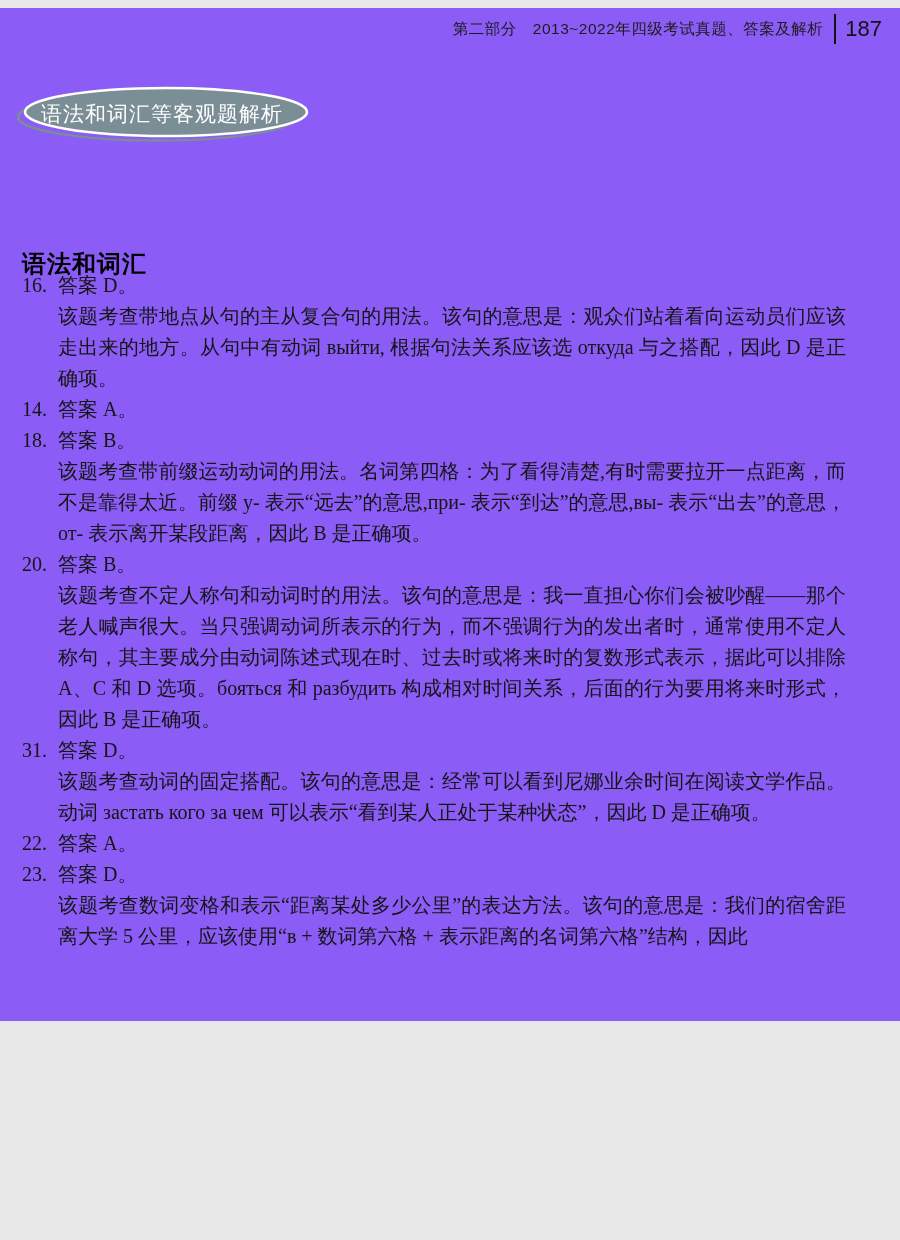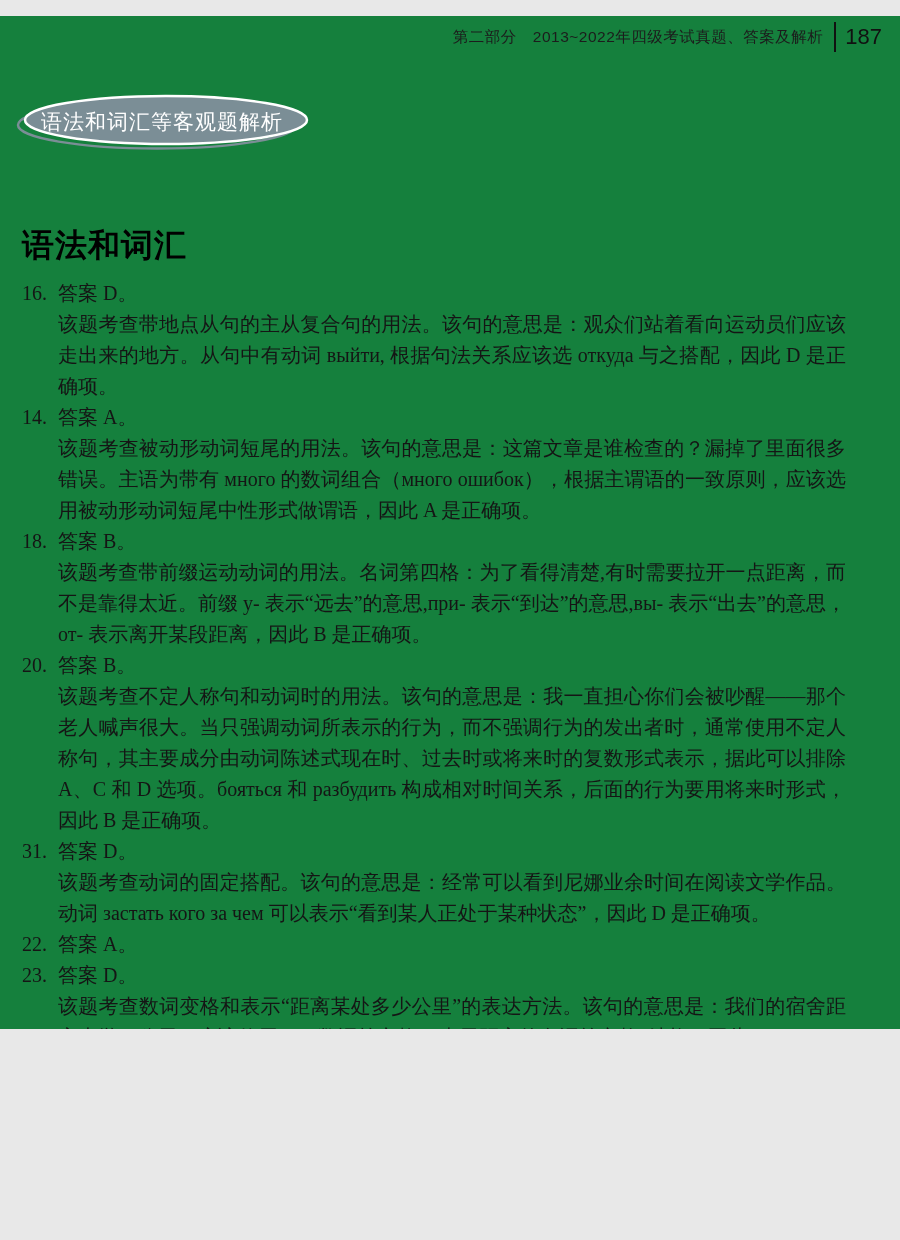--- a/index.html
+++ b/index.html
@@ -1,20 +1,20 @@
 <!DOCTYPE html>
 <html><head>
 <meta charset="utf-8">
 <style>
   html,body{margin:0;padding:0;background:#e8e8e8;}
   .page{
     position:relative;
     width:900px;height:1013px;
-    margin:16px auto;
-    background:#15803d;
+    margin:8px auto;
+    background:#8b5cf6;
     font-family:"Liberation Serif","DejaVu Serif",serif;
     color:#151515;
     overflow:hidden;
   }
   
   .header{
     position:absolute;top:6px;right:18px;
     display:flex;align-items:center;
   }
   .header-title{
@@ -34,22 +34,22 @@
   .badge svg{display:block;}
   .badge-label{
     position:absolute;left:0;top:0;width:292px;height:54px;
     display:flex;align-items:center;justify-content:center;
     font-family:Liberation Mono, monospace;
     font-size:21px;color:#ffffff;letter-spacing:1px;
     padding-top:1px;
   }
   
   .section-title{
-    position:absolute;left:22px;top:208px;
-    font-size:32px;font-weight:bold;color:#000;
+    position:absolute;left:22px;top:240px;
+    font-size:24px;font-weight:bold;color:#000;
     letter-spacing:1px;
   }
   
   .content{
     position:absolute;left:22px;top:262px;width:824px;
     font-size:20px;line-height:31px;
   }
   .item{position:relative;padding-left:36px;}
   .item-number{
     position:absolute;left:0;top:0;
@@ -86,21 +86,20 @@
 
     <div class="item">
       <span class="item-number">16.</span>
       <div class="answer-line">答案 D。</div>
       <div class="explanation">该题考查带地点从句的主从复合句的用法。该句的意思是：观众们站着看向运动员们应该走出来的地方。从句中有动词 выйти, 根据句法关系应该选 откуда 与之搭配，因此 D 是正确项。</div>
     </div>
 
     <div class="item">
       <span class="item-number">14.</span>
       <div class="answer-line">答案 A。</div>
-      <div class="explanation">该题考查被动形动词短尾的用法。该句的意思是：这篇文章是谁检查的？漏掉了里面很多错误。主语为带有 много 的数词组合（много ошибок），根据主谓语的一致原则，应该选用被动形动词短尾中性形式做谓语，因此 A 是正确项。</div>
     </div>
 
     <div class="item">
       <span class="item-number">18.</span>
       <div class="answer-line">答案 B。</div>
       <div class="explanation">该题考查带前缀运动动词的用法。名词第四格：为了看得清楚,有时需要拉开一点距离，而不是靠得太近。前缀 у- 表示“远去”的意思,при- 表示“到达”的意思,вы- 表示“出去”的意思，от- 表示离开某段距离，因此 B 是正确项。</div>
     </div>
 
 
     <div class="item">

